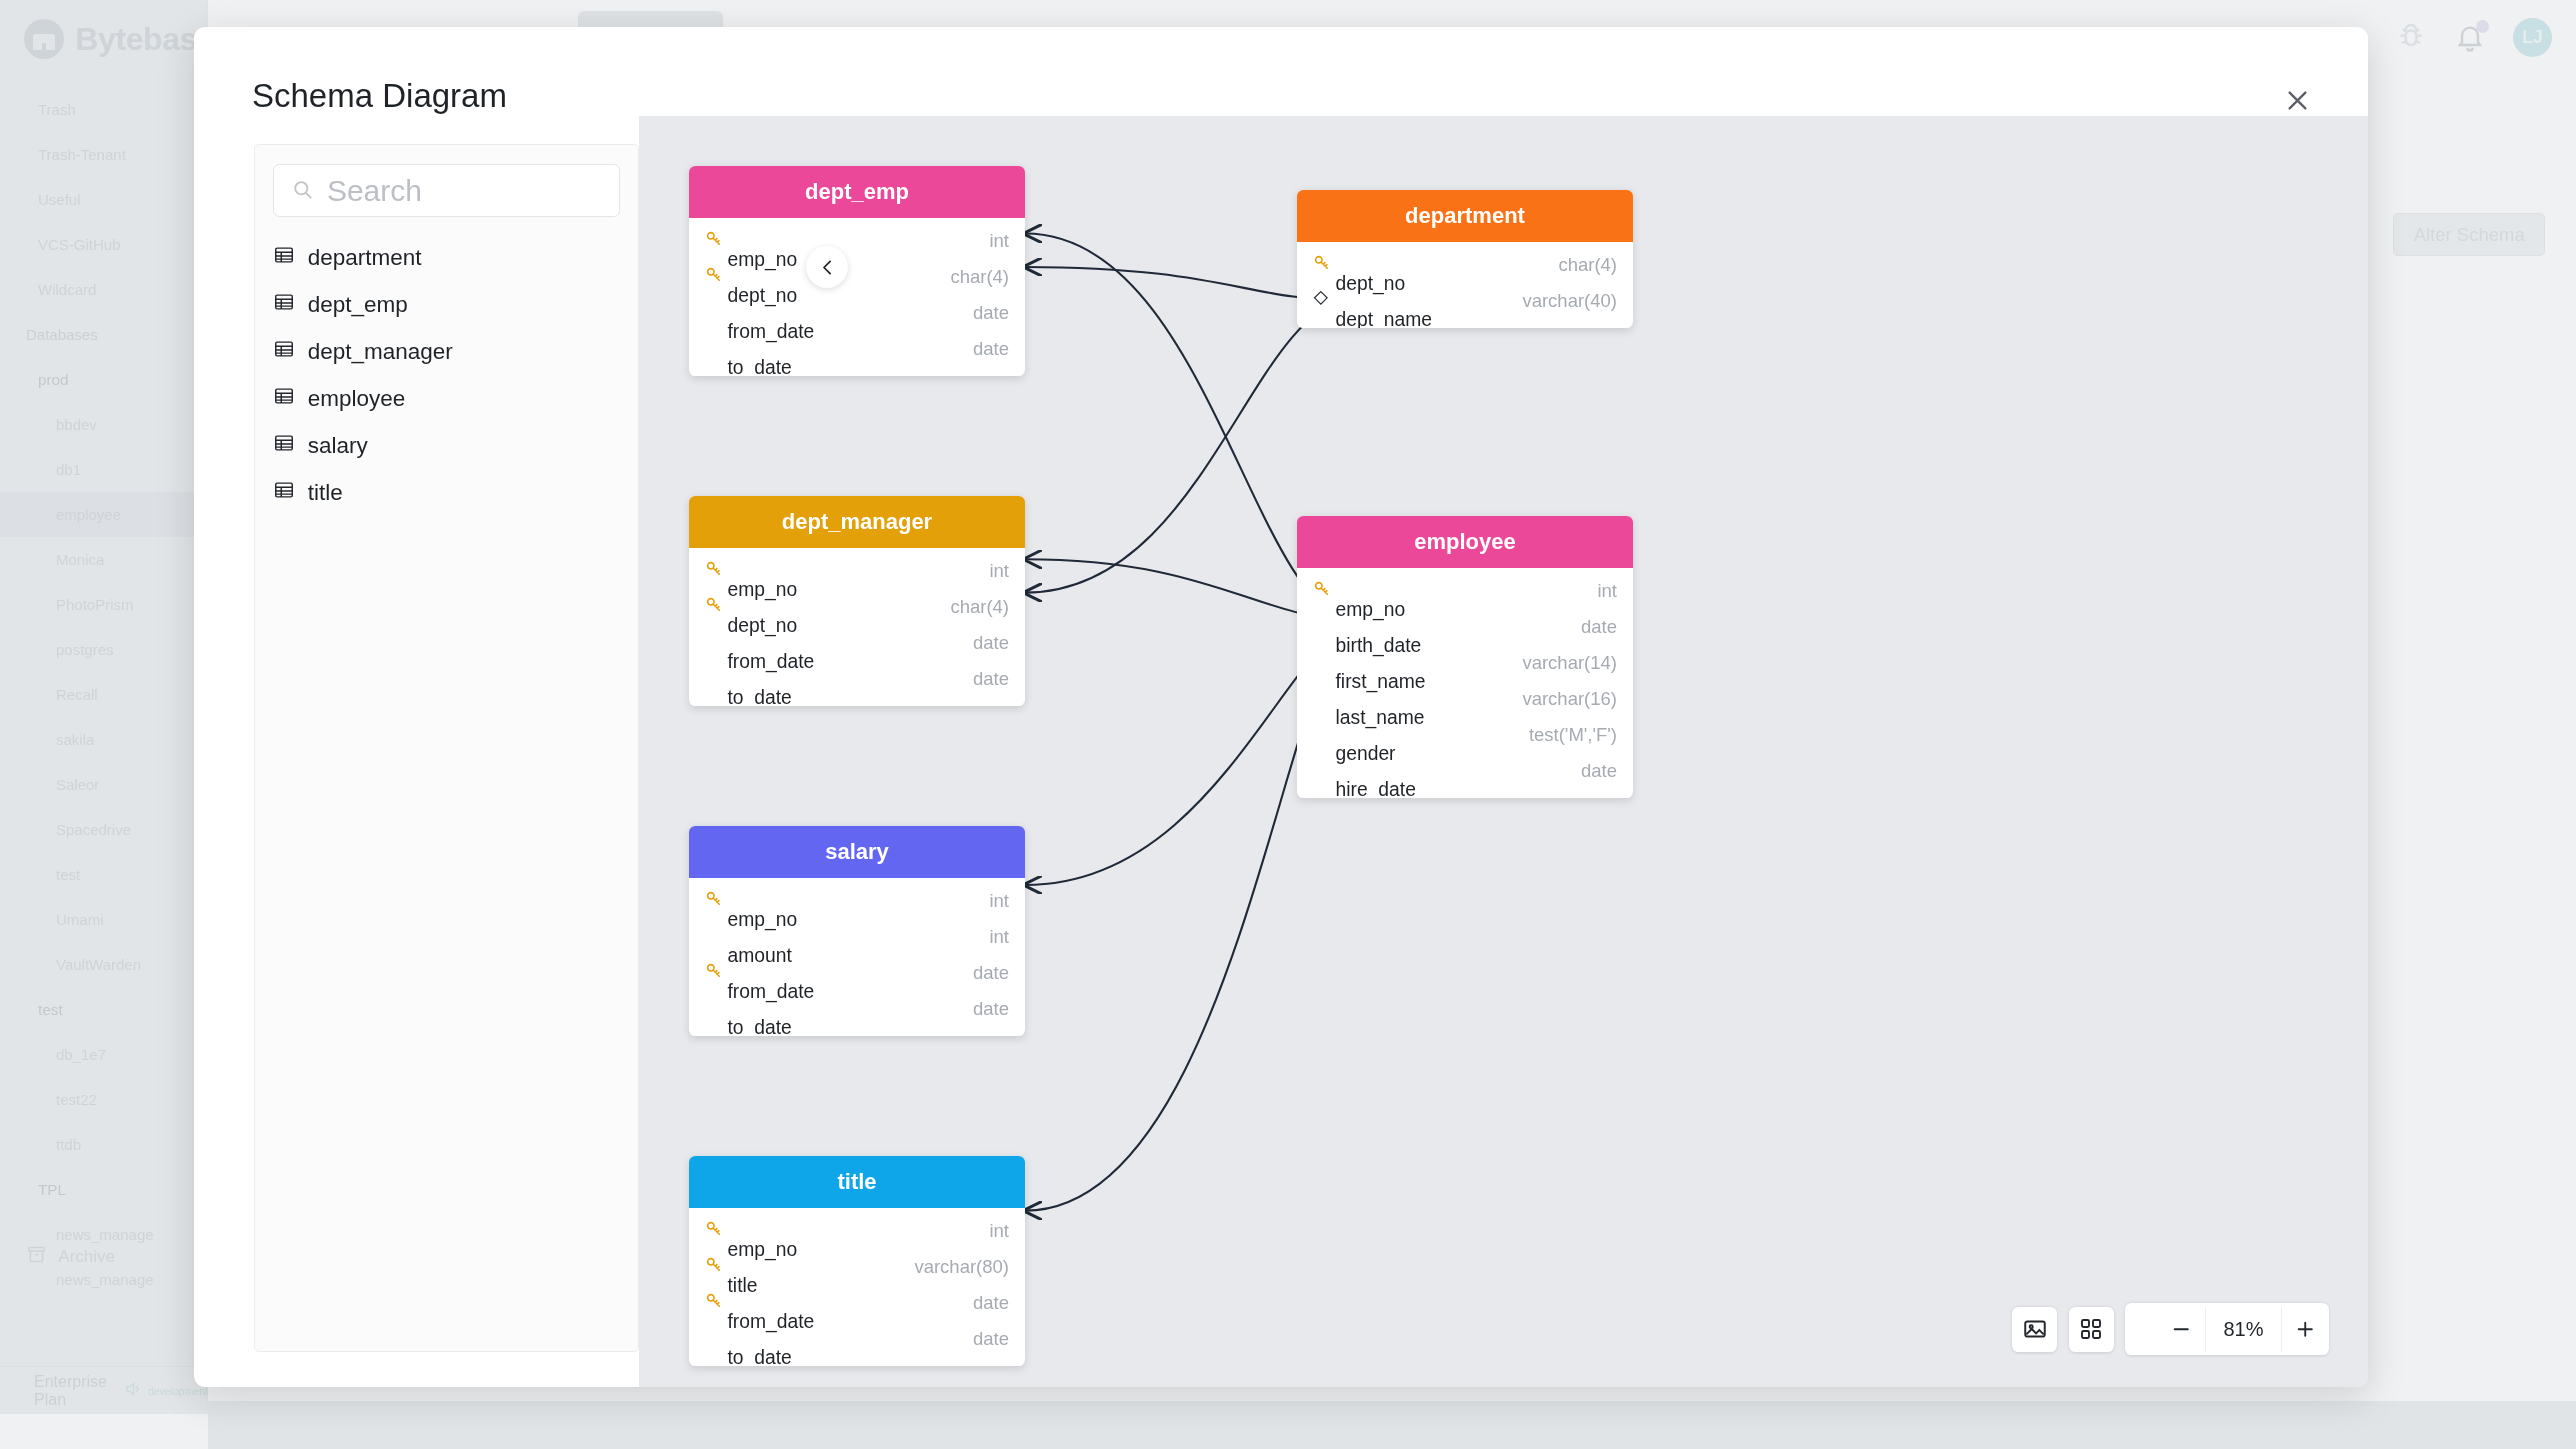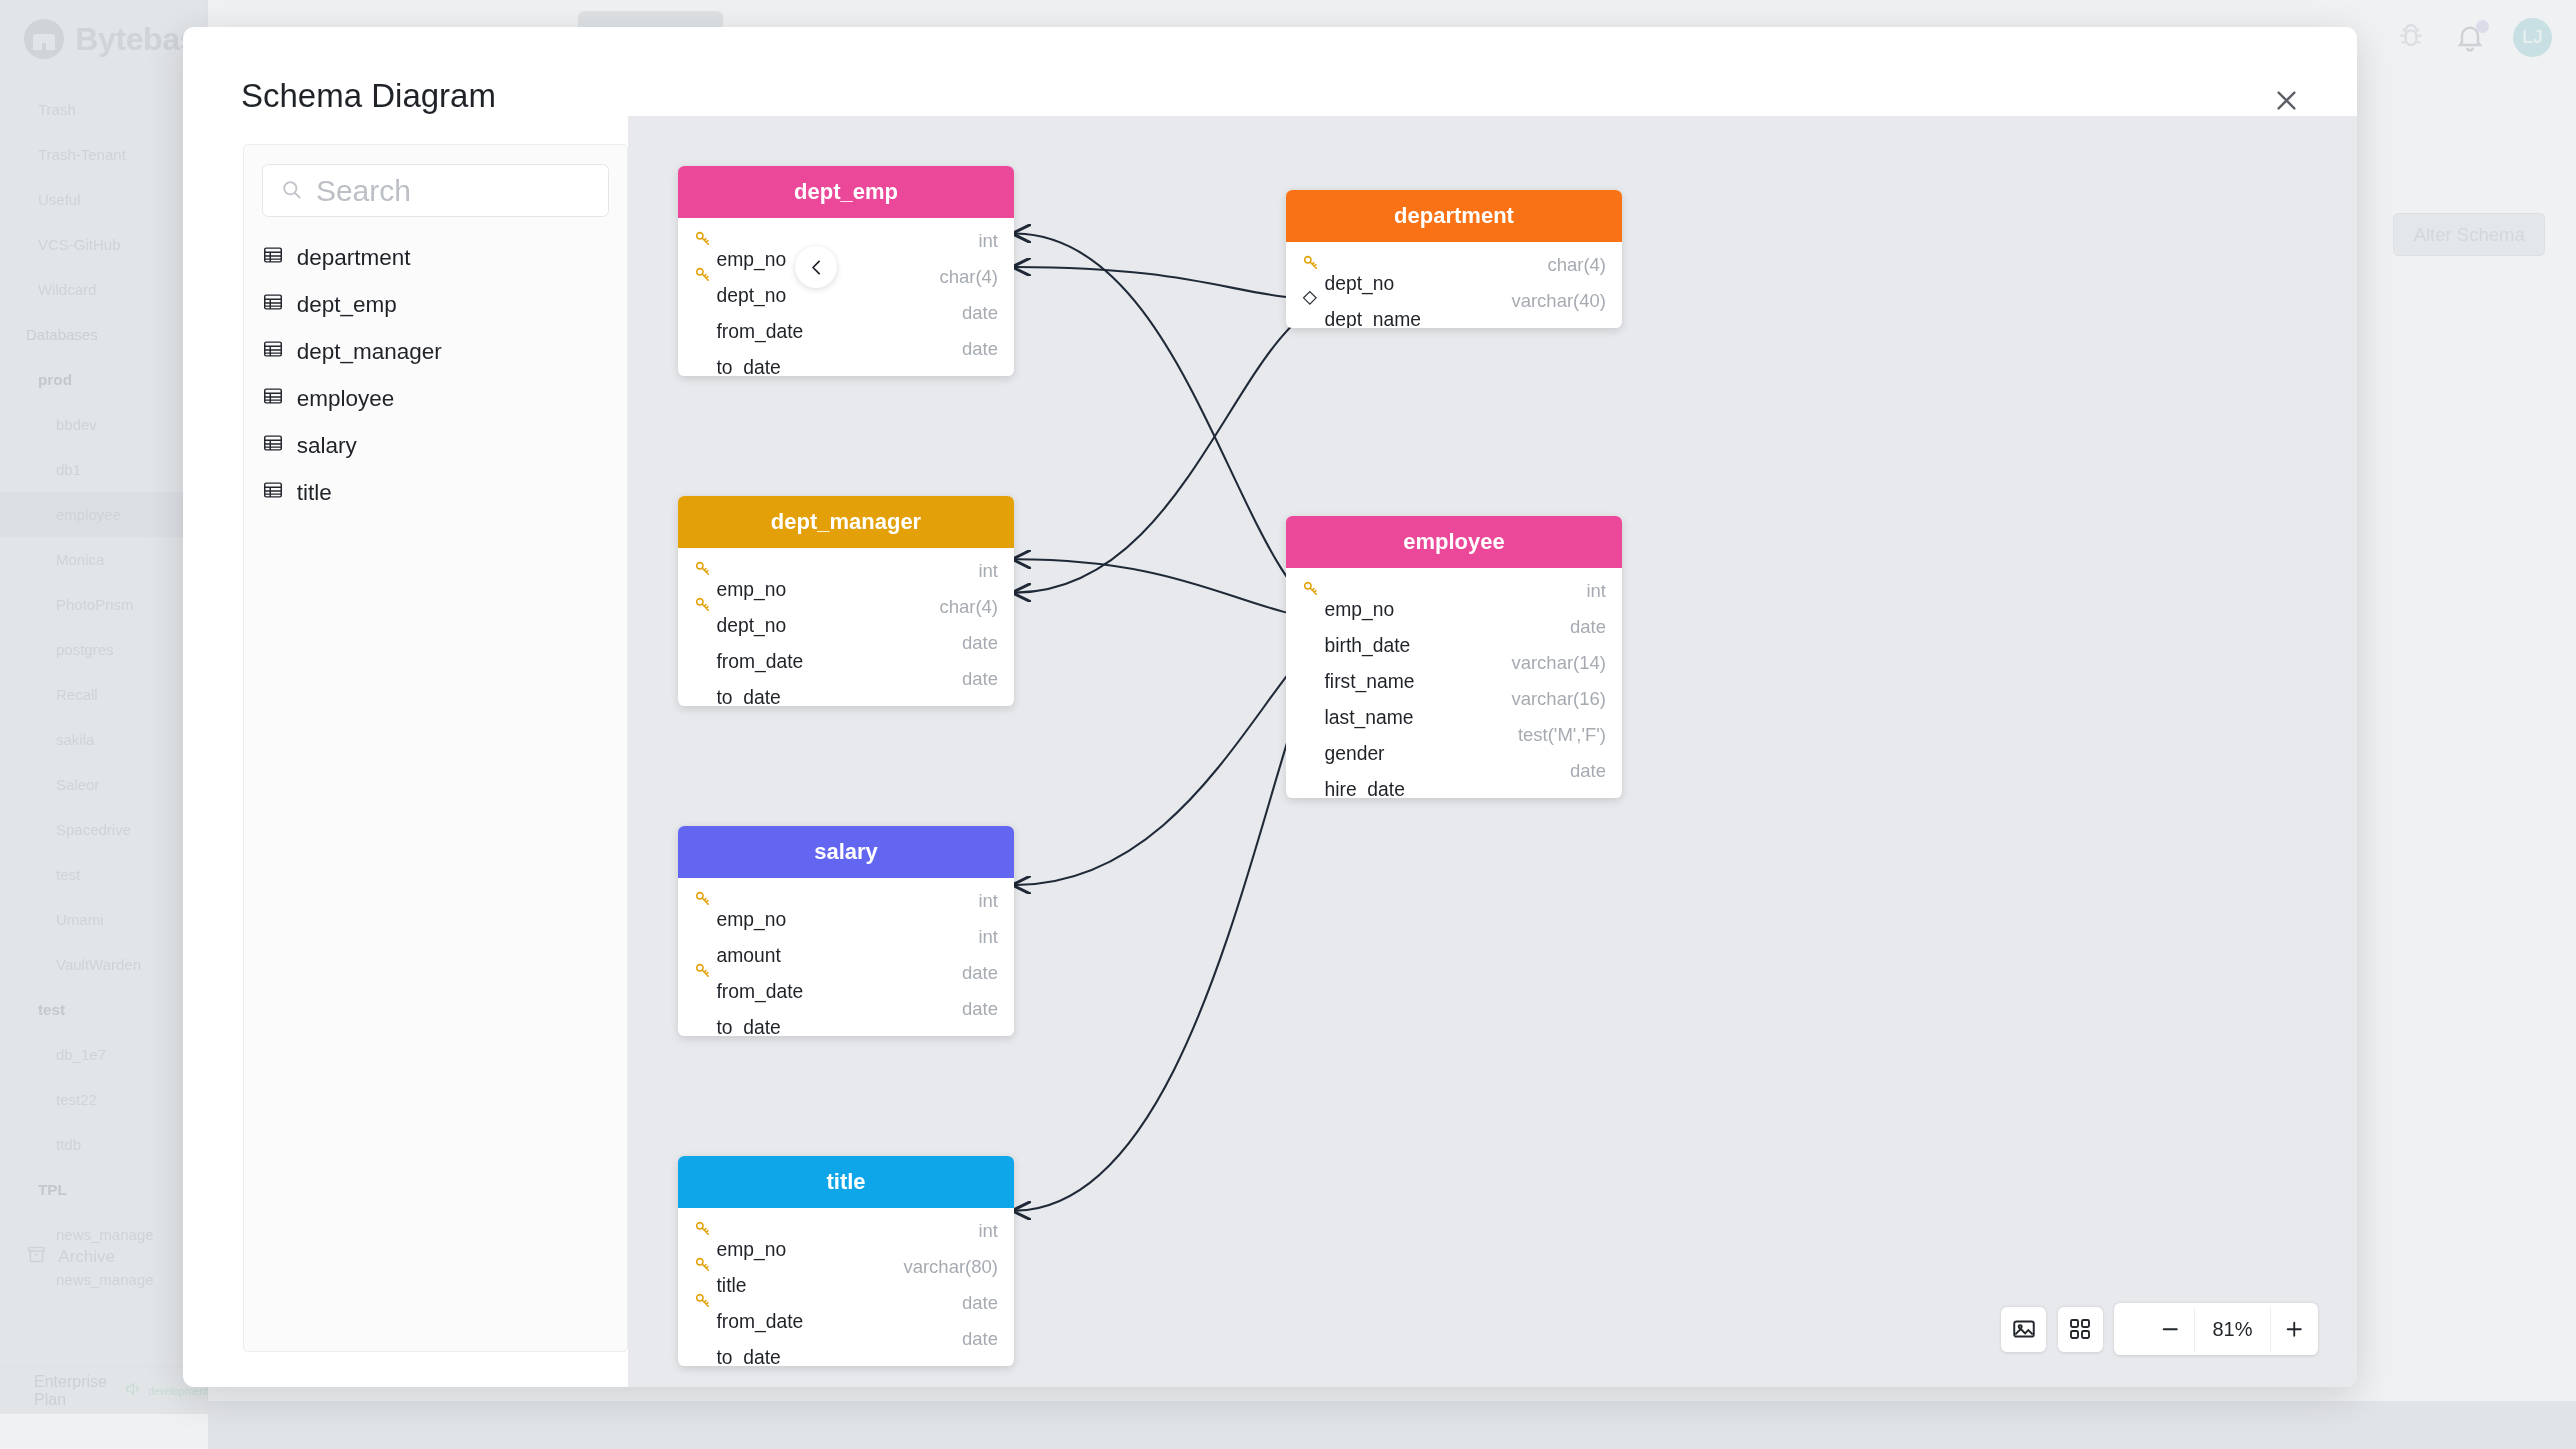--- a/index.html
+++ b/index.html
@@ -49,21 +49,21 @@
   }
   .bg-nav-item {
     padding: 4.8px 0 4.8px 38px;
     font-size: 15px; color: #b7bcc3;
     height: 45px; display: flex; align-items: center;
   }
   .bg-nav-item.group-label {
     padding-left: 26px; color: #aeb4bb;
   }
   .bg-nav-item.bold {
-    font-weight: 700; font-size: 15.3px; color: #9ea5ad;
+    font-weight: 400; font-size: 15.3px; color: #9ea5ad;
     padding-left: 38px;
   }
   .bg-nav-item.child { padding-left: 56px; }
   .bg-nav-item.selected { background: #d4d8dd; }
   .bg-archive {
     position: absolute; left: 26px; top: 1244px;
     display: flex; align-items: center; gap: 11.3px;
     font-size: 17px; color: #b7bcc3;
   }
   .bg-footer {
@@ -112,21 +112,21 @@
     right: 0; bottom: 0; background: #dfe2e6;
   }
 
   
   #modal-overlay {
     position: absolute; inset: 0;
     background: rgba(226,229,232,0.55);
   }
   #schema-modal {
     position: absolute;
-    left: 183px; top: 27px;
+    left: 194px; top: 27px;
     width: 2174px; height: 1360px;
     background: #ffffff;
     border-radius: 11.3px;
     box-shadow: 0 9.7px 39px rgba(0,0,0,0.14);
     overflow: hidden;
   }
   .modal-title {
     position: absolute; left: 58px; top: 50px;
     font-size: 33px; color: #1f2328; font-weight: 400;
   }

